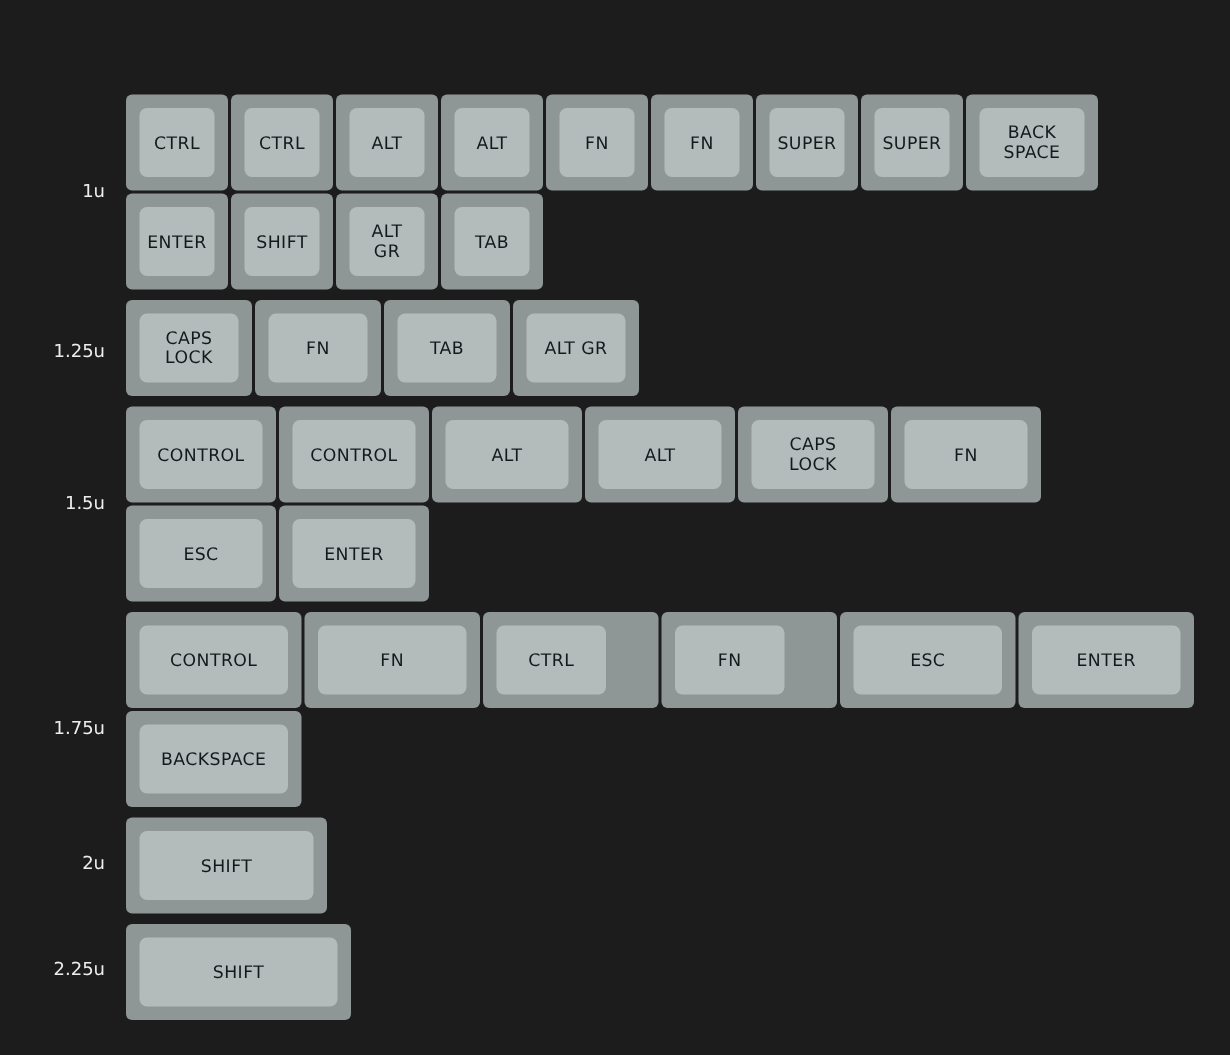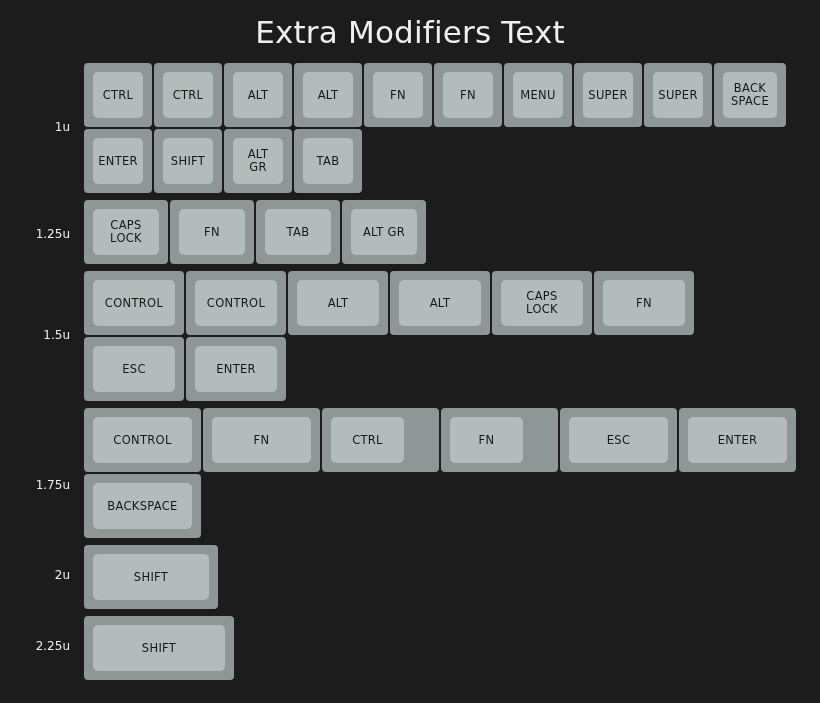--- a/index.html
+++ b/index.html
@@ -91,21 +91,20 @@
     font-size: 12px;
     white-space: nowrap;
     text-align: right;
   }
 </style>
 </head>
 <body>
 
 <div id="page">
 
-  <div class="title">Extra Modifiers Text</div>
 
   <div class="rows">
       <div class="keyrow">
         <div class="key" style="width: 68px; height: 64px;">
           <div class="cap center">CTRL</div>
         </div>
         <div class="key" style="width: 68px; height: 64px;">
           <div class="cap center">CTRL</div>
         </div>
         <div class="key" style="width: 68px; height: 64px;">
@@ -114,29 +113,26 @@
         <div class="key" style="width: 68px; height: 64px;">
           <div class="cap center">ALT</div>
         </div>
         <div class="key" style="width: 68px; height: 64px;">
           <div class="cap center">FN</div>
         </div>
         <div class="key" style="width: 68px; height: 64px;">
           <div class="cap center">FN</div>
         </div>
         <div class="key" style="width: 68px; height: 64px;">
-          <div class="cap center">MENU</div>
-        </div>
-        <div class="key" style="width: 68px; height: 64px;">
           <div class="cap center">SUPER</div>
         </div>
         <div class="key" style="width: 68px; height: 64px;">
           <div class="cap center">SUPER</div>
         </div>
-        <div class="key" style="width: 72px; height: 64px;">
+        <div class="key" style="width: 88px; height: 64px;">
           <div class="cap center">BACK
 SPACE</div>
         </div>
         <div class="rowlabel" style="top: 57px;">1u</div>
       </div>
       <div class="keyrow gap-after">
         <div class="key" style="width: 68px; height: 64px;">
           <div class="cap center">ENTER</div>
         </div>
         <div class="key" style="width: 68px; height: 64px;">

